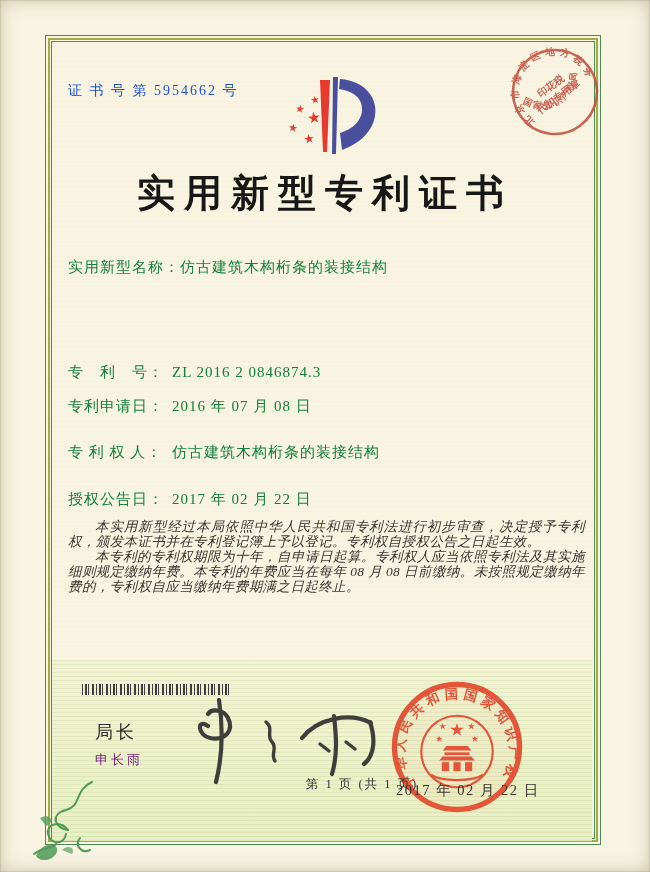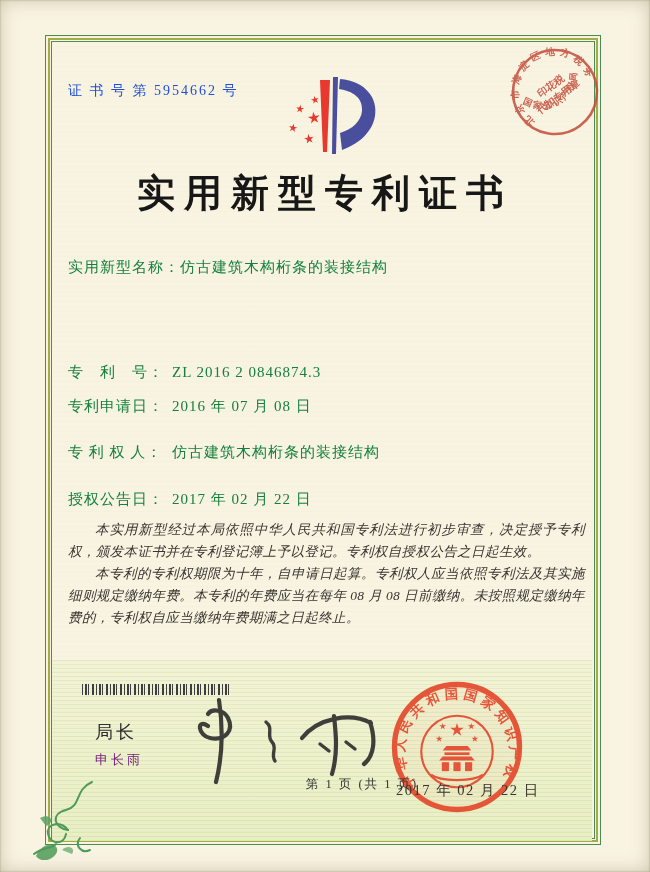--- a/index.html
+++ b/index.html
@@ -27,21 +27,21 @@
     position:absolute;left:46px;top:36px;width:552px;height:806px;pointer-events:none;
     background:repeating-linear-gradient(0deg, rgba(160,190,110,.05) 0 1px, transparent 1px 5px);
   }
   .cert-no{position:absolute;left:68px;top:82px;font-size:14px;letter-spacing:2px;color:#1d4ed8;}
   .title{position:absolute;left:0;top:168px;width:100%;text-align:center;
     font-size:38px;font-weight:700;letter-spacing:9px;color:#171717;}
   .row{position:absolute;left:68px;font-size:15px;letter-spacing:1px;color:#15803d;white-space:nowrap;}
   .row .lbl{display:inline-block;min-width:104px;}
   .r0{top:258px}.r1{top:305px}.r2{top:363px}.r3{top:397px}.r4{top:443px}.r5{top:490px}
   .paras{position:absolute;left:68px;top:519px;width:517px;
-    font-size:13.5px;line-height:22px;text-align:justify;color:#383430;
+    font-size:13.5px;line-height:15px;text-align:justify;color:#383430;
     font-style:italic;letter-spacing:.4px;}
   .paras p{margin:0;text-indent:2em;}
   .barcode{position:absolute;left:82px;top:684px;width:150px;height:11px;z-index:3;
     background:repeating-linear-gradient(90deg,#3f3f3f 0 1px,transparent 1px 3px,#3f3f3f 3px 5px,transparent 5px 6px,#3f3f3f 6px 7px,transparent 7px 10px,#3f3f3f 10px 12px,transparent 12px 14px);}
   .dir-title{position:absolute;left:95px;top:720px;font-size:18px;letter-spacing:3px;z-index:3;color:#2d2d2d;}
   .dir-name{position:absolute;left:95px;top:751px;font-size:13px;letter-spacing:3px;z-index:3;color:#701a75;}
   .signature{position:absolute;left:178px;top:692px;z-index:4;}
   .seal{position:absolute;left:390px;top:680px;z-index:2;opacity:.93;}
   .seal-date{position:absolute;left:396px;top:781px;z-index:5;font-size:14.5px;letter-spacing:1.5px;color:#3b3430;}
   .footer{position:absolute;left:45px;top:776px;width:634px;text-align:center;z-index:3;

